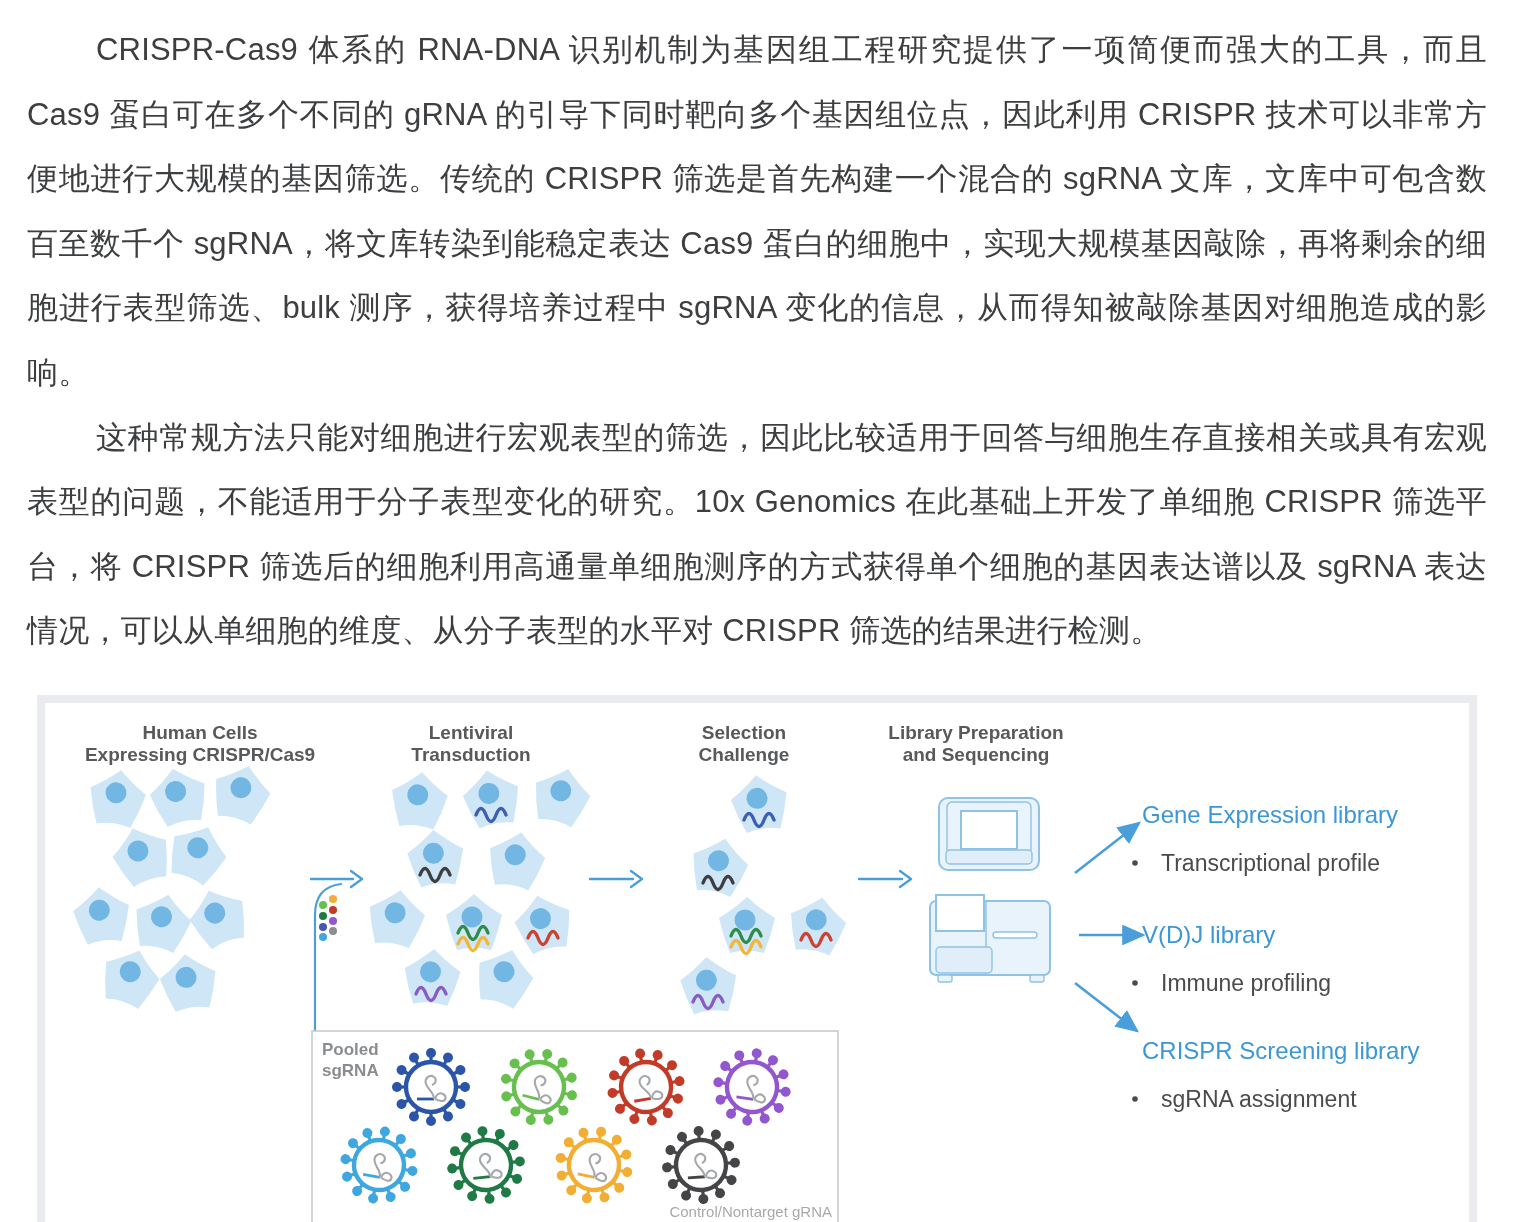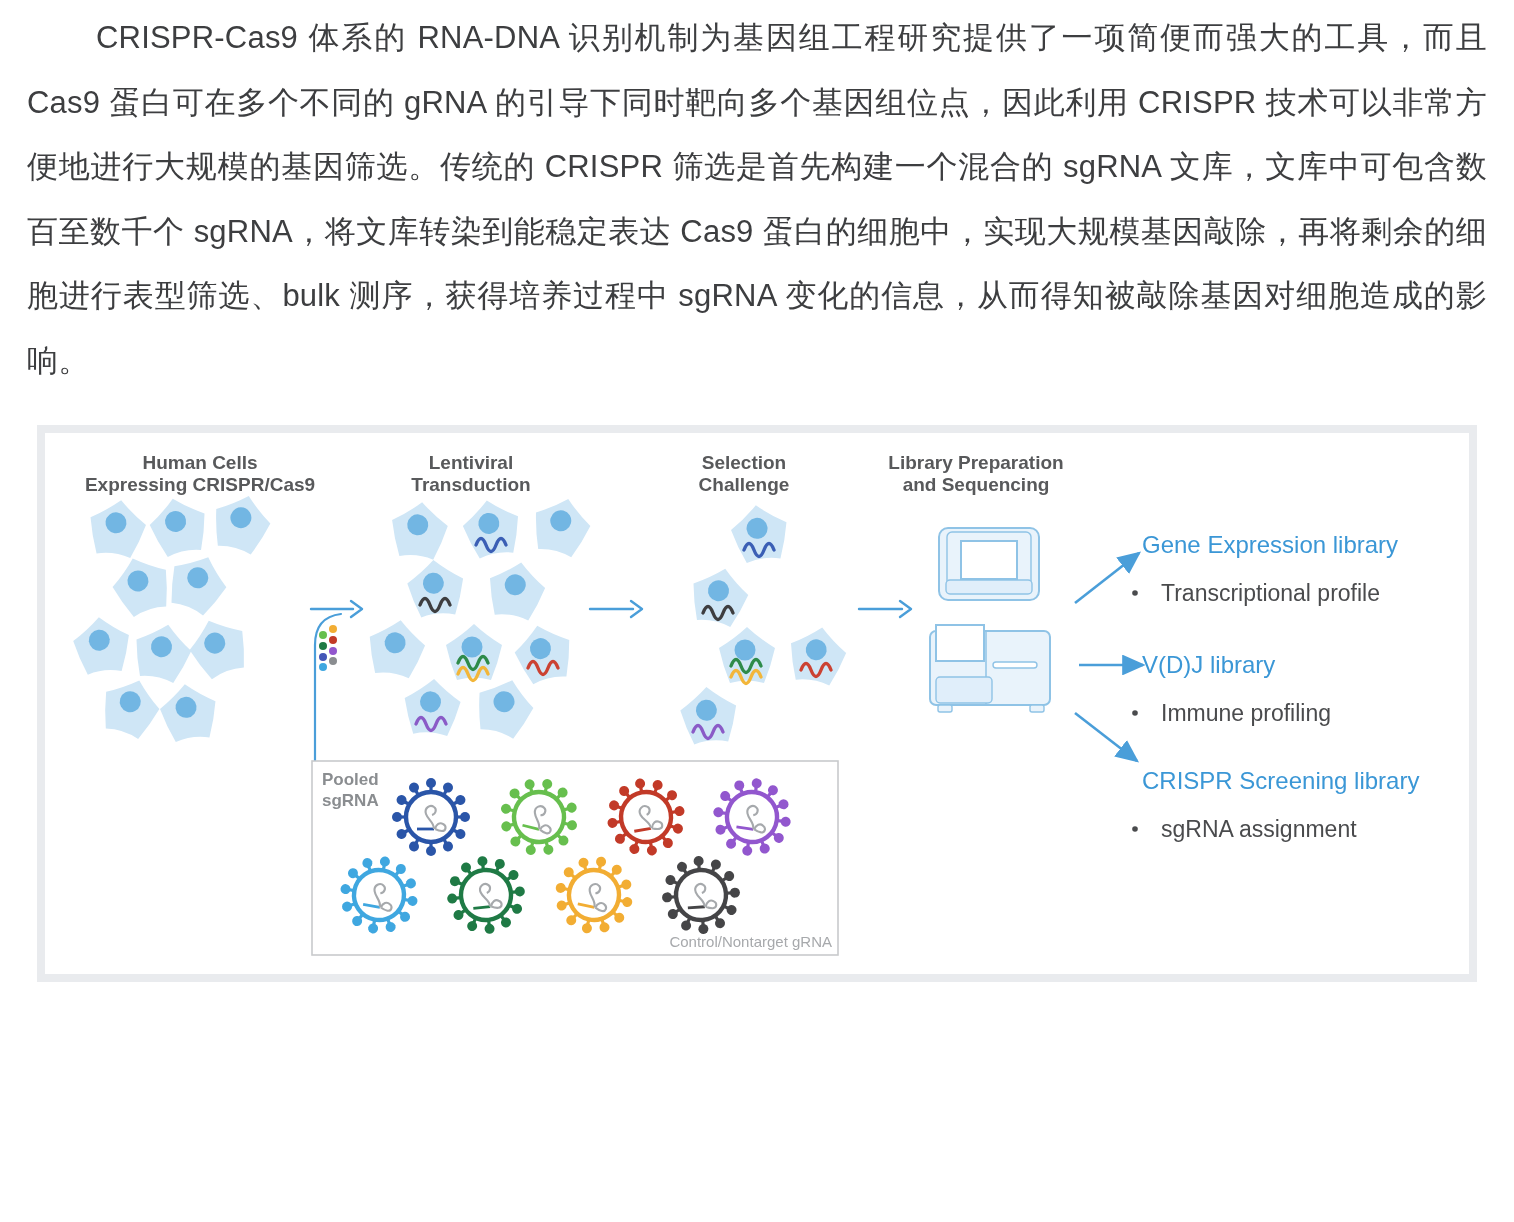--- a/index.html
+++ b/index.html
@@ -3,21 +3,21 @@
 <meta charset="utf-8">
 <style>
   html,body{margin:0;padding:0;background:#ffffff;}
   body{
     width:1514px;height:1222px;overflow:hidden;
     font-family:"Liberation Sans","DejaVu Sans",sans-serif;
     -webkit-font-smoothing:antialiased;
   }
   .page{position:relative;width:1514px;height:1222px;background:#fff;}
   .bodytext{
-    padding:6px 27px 0 27px;
+    padding:18px 27px 0 27px;
     font-size:31px;line-height:64.6px;color:#3d3e40;
     text-align:justify;letter-spacing:0.2px;
   }
   .bodytext p{margin:0;text-indent:69px;}
   figure.workflow{
     margin:31px auto 0 auto;width:1424px;height:541px;
     border:8px solid #e9ebee;background:#fff;padding:0;display:block;
   }
   figure.workflow svg{display:block;}
   svg text{font-family:"Liberation Sans","DejaVu Sans",sans-serif;}
@@ -27,20 +27,21 @@
   .pooled-label{font-size:17px;font-weight:600;fill:#8a8d90;}
   .pooled-note{font-size:15px;fill:#a7a9ac;}
 </style>
 </head>
 <body>
 
 <div class="page">
 
   <div class="bodytext">
     <p>CRISPR-Cas9 体系的 RNA-DNA 识别机制为基因组工程研究提供了一项简便而强大的工具，而且 Cas9 蛋白可在多个不同的 gRNA 的引导下同时靶向多个基因组位点，因此利用 CRISPR 技术可以非常方便地进行大规模的基因筛选。传统的 CRISPR 筛选是首先构建一个混合的 sgRNA 文库，文库中可包含数百至数千个 sgRNA，将文库转染到能稳定表达 Cas9 蛋白的细胞中，实现大规模基因敲除，再将剩余的细胞进行表型筛选、bulk 测序，获得培养过程中 sgRNA 变化的信息，从而得知被敲除基因对细胞造成的影响。</p>
+    <p>这种常规方法只能对细胞进行宏观表型的筛选，因此比较适用于回答与细胞生存直接相关或具有宏观表型的问题，不能适用于分子表型变化的研究。10x Genomics 在此基础上开发了单细胞 CRISPR 筛选平台，将 CRISPR 筛选后的细胞利用高通量单细胞测序的方式获得单个细胞的基因表达谱以及 sgRNA 表达情况，可以从单细胞的维度、从分子表型的水平对 CRISPR 筛选的结果进行检测。</p>
   </div>
 
   <figure class="workflow">
     <svg width="1424" height="541" viewBox="0 0 1424 541">
       <defs>
         <path id="cell" d="M0 -30 Q13 -18 28 -9 Q24 9 17 26 Q0 21 -17 26 Q-24 9 -28 -9 Q-13 -18 0 -30 Z"></path>
         <g id="cellg">
           <use href="#cell" fill="#cfe6f6"></use>
           <circle cx="-2" cy="-7" r="10.5" fill="#72b6e3"></circle>
         </g>

